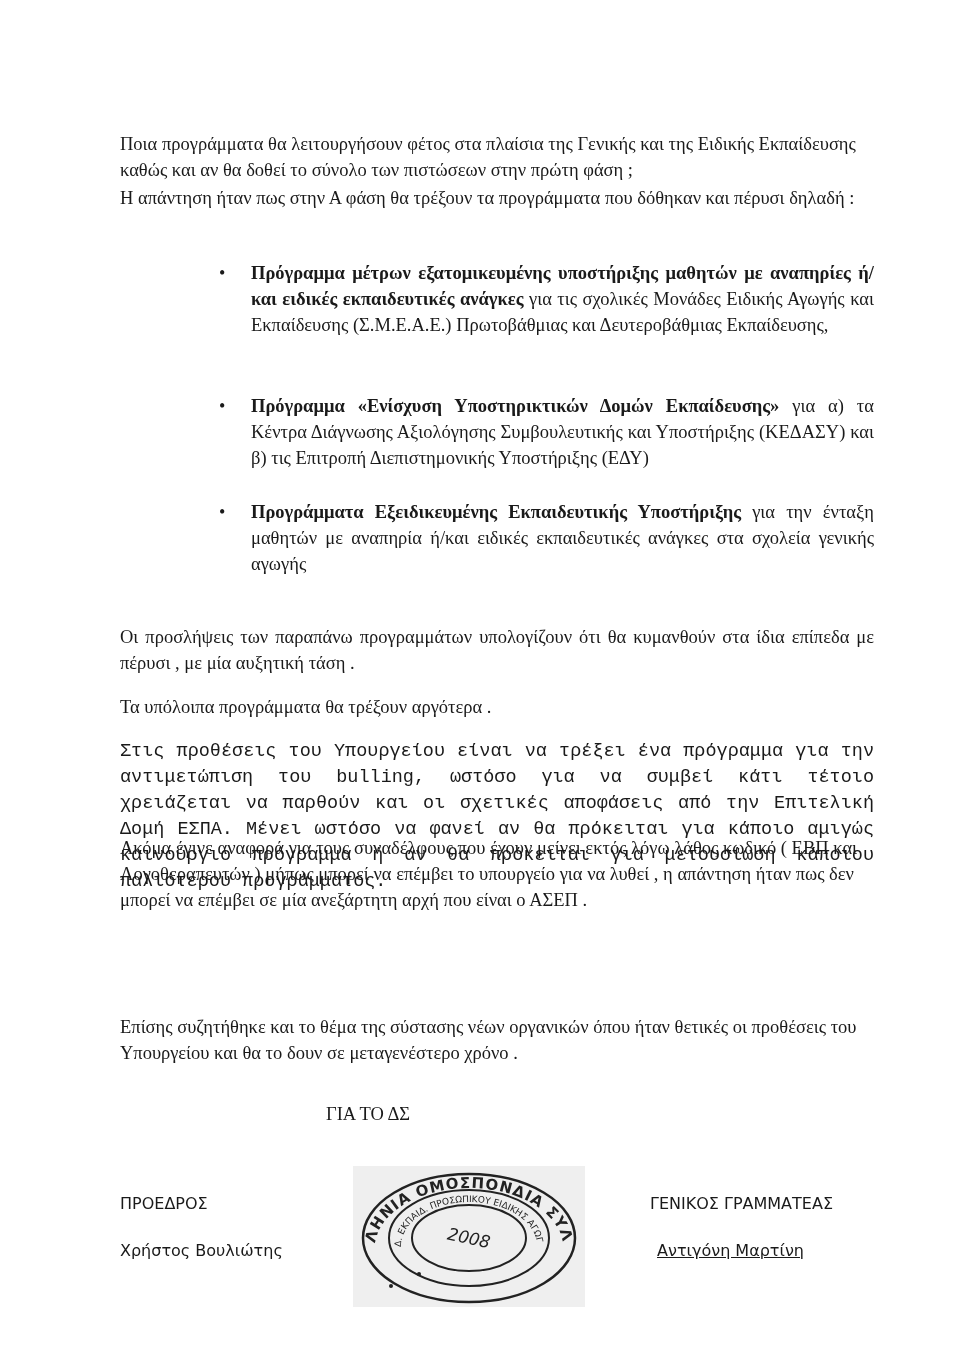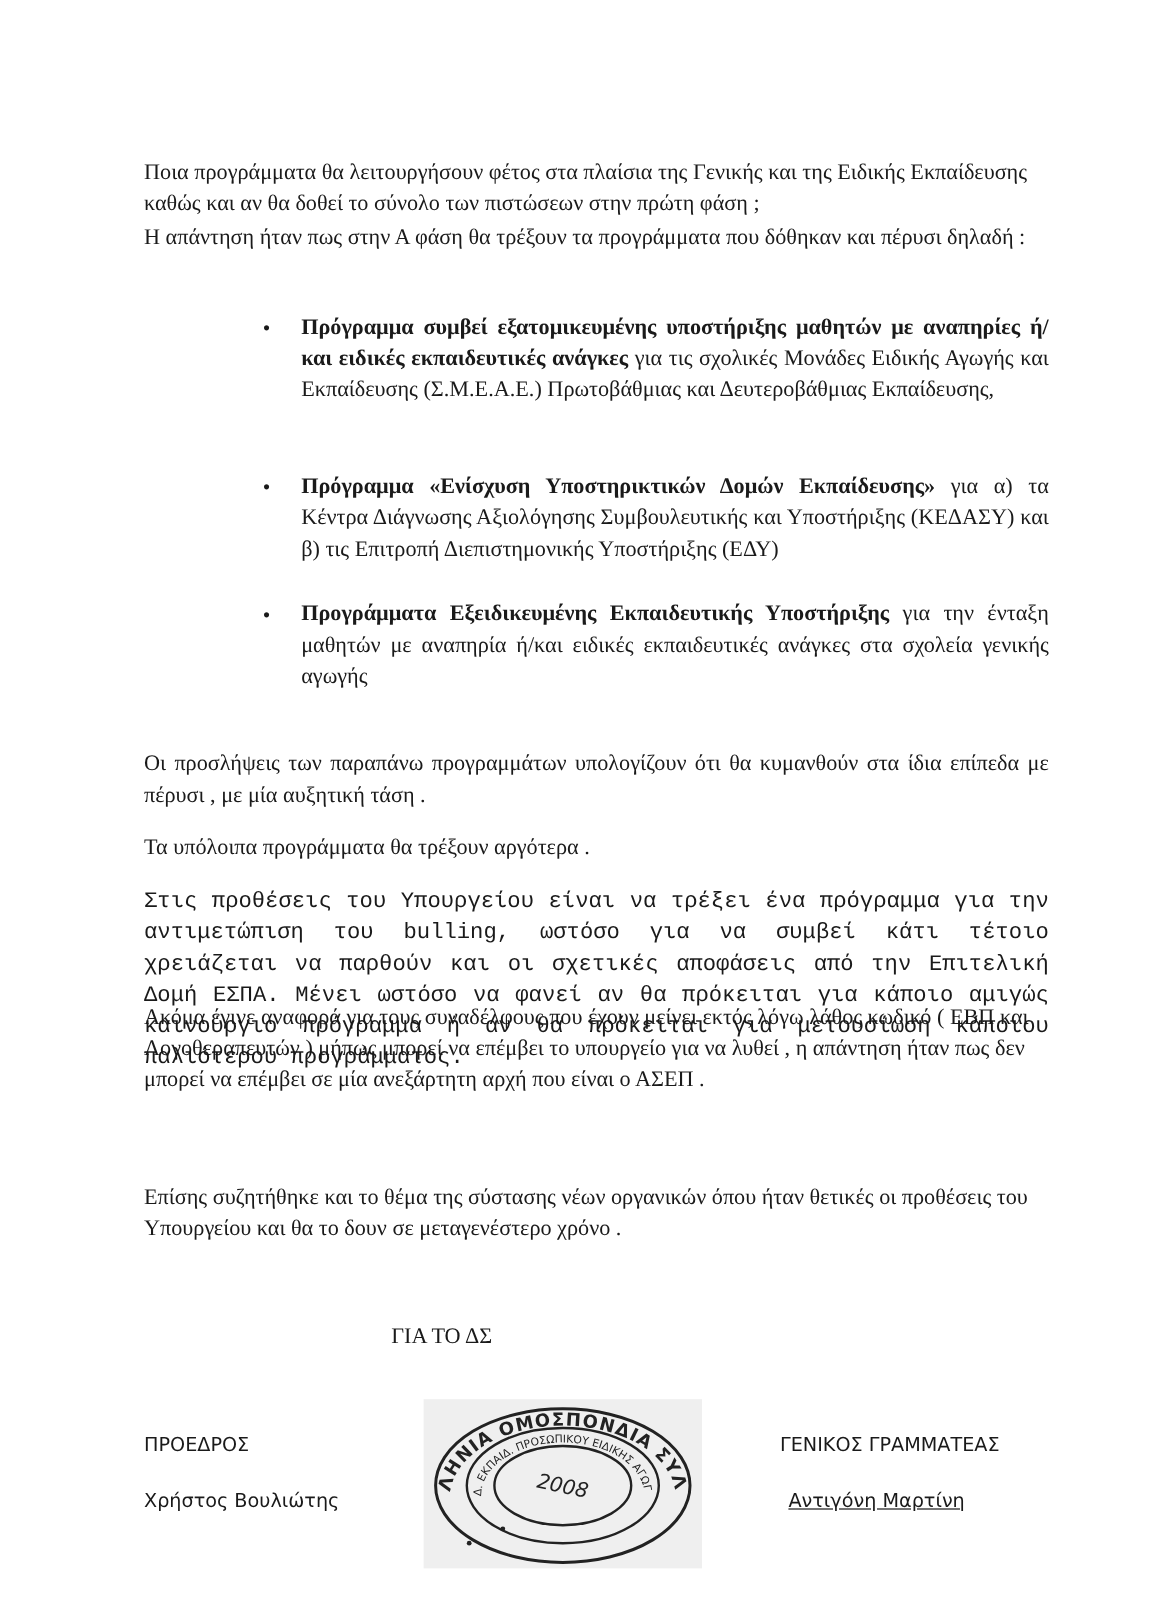--- a/index.html
+++ b/index.html
@@ -17,37 +17,37 @@
 </head>
 <body>
 
 <div>
 
   <p class="para left serif" style="top:131px;">Ποια προγράμματα θα λειτουργήσουν φέτος στα πλαίσια της Γενικής και της Ειδικής Εκπαίδευσης καθώς και αν θα δοθεί το σύνολο των πιστώσεων στην πρώτη φάση ;</p>
 
   <p class="para serif" style="top:185px;">Η απάντηση ήταν πως στην Α φάση θα τρέξουν τα προγράμματα που δόθηκαν και πέρυσι δηλαδή :</p>
 
   <span class="bullet-dot serif" style="top:260px;">•</span>
-  <p class="bullet-item serif" style="top:260px;"><b>Πρόγραμμα συμβεί εξατομικευμένης υποστήριξης μαθητών με αναπηρίες ή/και ειδικές εκπαιδευτικές ανάγκες</b><span> για τις σχολικές Μονάδες Ειδικής Αγωγής και Εκπαίδευσης (Σ.Μ.Ε.Α.Ε.) Πρωτοβάθμιας και Δευτεροβάθμιας Εκπαίδευσης,</span></p>
+  <p class="bullet-item serif" style="top:260px;"><b>Πρόγραμμα μέτρων εξατομικευμένης υποστήριξης μαθητών με αναπηρίες ή/και ειδικές εκπαιδευτικές ανάγκες</b><span> για τις σχολικές Μονάδες Ειδικής Αγωγής και Εκπαίδευσης (Σ.Μ.Ε.Α.Ε.) Πρωτοβάθμιας και Δευτεροβάθμιας Εκπαίδευσης,</span></p>
 
   <span class="bullet-dot serif" style="top:393px;">•</span>
   <p class="bullet-item serif" style="top:393px;"><b>Πρόγραμμα «Ενίσχυση Υποστηρικτικών Δομών Εκπαίδευσης»</b><span> για α) τα Κέντρα Διάγνωσης Αξιολόγησης Συμβουλευτικής και Υποστήριξης (ΚΕΔΑΣΥ) και β) τις Επιτροπή Διεπιστημονικής Υποστήριξης (ΕΔΥ)</span></p>
 
   <span class="bullet-dot serif" style="top:499px;">•</span>
   <p class="bullet-item serif" style="top:499px;"><b>Προγράμματα Εξειδικευμένης Εκπαιδευτικής Υποστήριξης</b><span> για την ένταξη μαθητών με αναπηρία ή/και ειδικές εκπαιδευτικές ανάγκες στα σχολεία γενικής αγωγής</span></p>
 
   <p class="para serif" style="top:624px;">Οι προσλήψεις των παραπάνω προγραμμάτων υπολογίζουν ότι θα κυμανθούν στα ίδια επίπεδα με πέρυσι , με μία αυξητική τάση .</p>
 
   <p class="para serif" style="top:694px;">Τα υπόλοιπα προγράμματα θα τρέξουν αργότερα .</p>
 
   <p class="para serif" style="top:739px;font-family:Liberation Mono, monospace;">Στις προθέσεις του Υπουργείου είναι να τρέξει ένα πρόγραμμα για την αντιμετώπιση του bulling, ωστόσο για να συμβεί κάτι τέτοιο χρειάζεται να παρθούν και οι σχετικές αποφάσεις από την Επιτελική Δομή ΕΣΠΑ. Μένει ωστόσο να φανεί αν θα πρόκειται για κάποιο αμιγώς καινούργιο πρόγραμμα ή αν θα πρόκειται για μετουσίωση κάποιου παλιότερου προγράμματος.</p>
 
   <p class="para left serif" style="top:835px;">Ακόμα έγινε αναφορά για τους συναδέλφους που έχουν μείνει εκτός λόγω λάθος κωδικό ( ΕΒΠ και Λογοθεραπευτών ) μήπως μπορεί να επέμβει το υπουργείο για να λυθεί , η απάντηση ήταν πως δεν μπορεί να επέμβει σε μία ανεξάρτητη αρχή που είναι ο ΑΣΕΠ .</p>
 
-  <p class="para left serif" style="top:985px;">Επίσης συζητήθηκε και το θέμα της σύστασης νέων οργανικών όπου ήταν θετικές οι προθέσεις του Υπουργείου και θα το δουν σε μεταγενέστερο χρόνο .</p>
+  <p class="para left serif" style="top:1014px;">Επίσης συζητήθηκε και το θέμα της σύστασης νέων οργανικών όπου ήταν θετικές οι προθέσεις του Υπουργείου και θα το δουν σε μεταγενέστερο χρόνο .</p>
 
   <p class="abs serif" style="left:326px; top:1101px;">ΓΙΑ ΤΟ ΔΣ</p>
 
   <p class="abs sans" style="left:120px; top:1194px;">ΠΡΟΕΔΡΟΣ</p>
   <p class="abs sans" style="left:120px; top:1241px;text-align:center;">Χρήστος Βουλιώτης</p>
 
   <p class="abs sans" style="left:650px; top:1194px;">ΓΕΝΙΚΟΣ ΓΡΑΜΜΑΤΕΑΣ</p>
   <p class="abs sans" style="left:657px; top:1241px;text-decoration:underline;">Αντιγόνη Μαρτίνη</p>
 
   <div class="seal">

